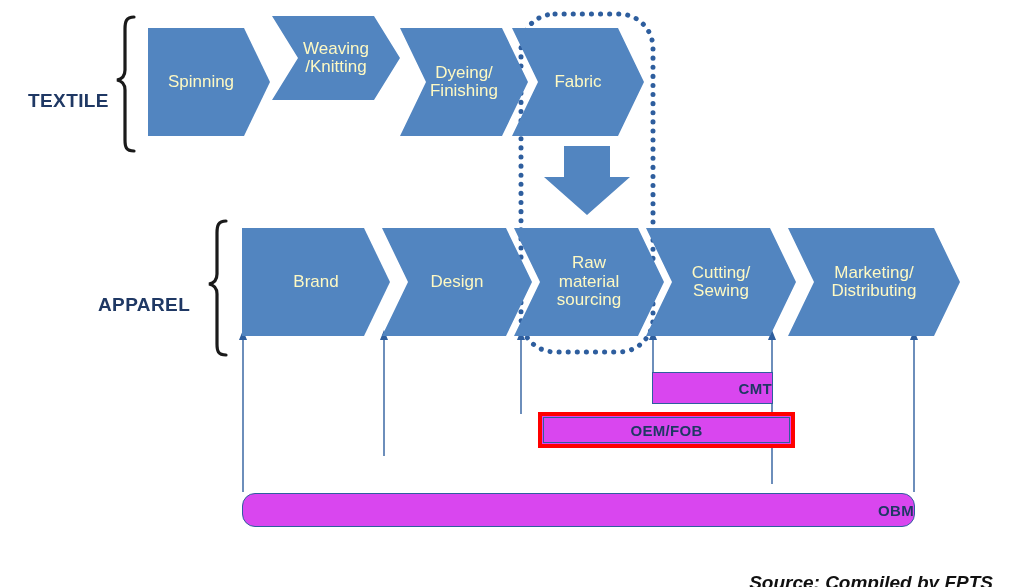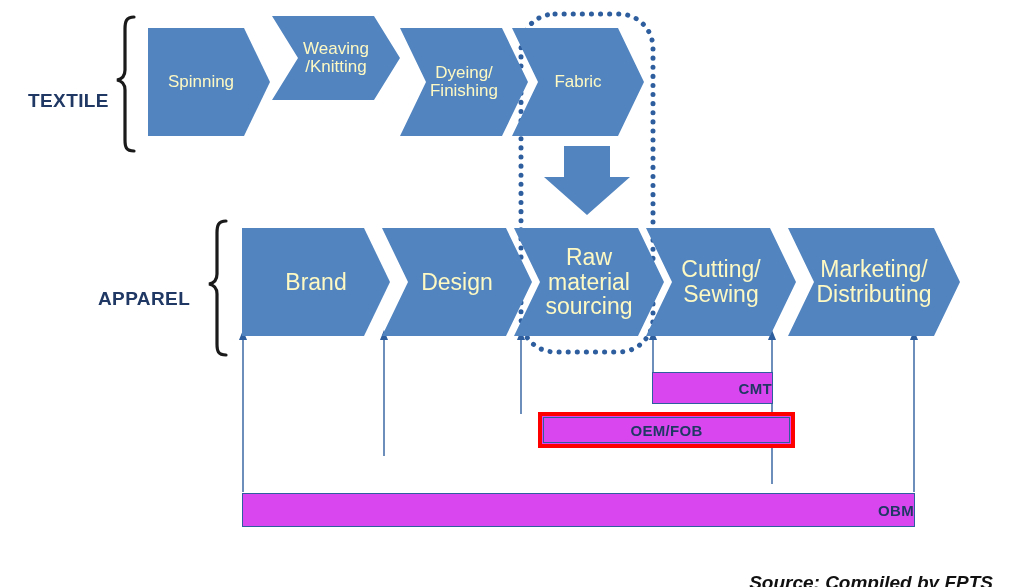--- a/index.html
+++ b/index.html
@@ -17,21 +17,21 @@
   .grouplabel{
     position:absolute;
     color:#1F3864;
     font-weight:bold;
     font-size:19px;
     letter-spacing:.4px;
     white-space:nowrap;
     margin-top:19px;
   }
   #label-textile{left:28px;top:71px;}
-  #label-apparel{left:98px;top:269px;text-align:center;}
+  #label-apparel{left:98px;top:275px;text-align:center;}
 
   
   .chev{
     position:absolute;
     background:#5285C0;
     color:#fef9c3;
     display:flex;
     align-items:center;
     justify-content:center;
     text-align:center;
@@ -41,21 +41,21 @@
   .chev span{display:block;padding:0 2px;pointer-events:none;}
   .chev.arrowed{
     -webkit-clip-path:polygon(0 0, calc(100% - 26px) 0, 100% 50%, calc(100% - 26px) 100%, 0 100%, 26px 50%);
     clip-path:polygon(0 0, calc(100% - 26px) 0, 100% 50%, calc(100% - 26px) 100%, 0 100%, 26px 50%);
   }
   .chev.first{
     -webkit-clip-path:polygon(0 0, calc(100% - 26px) 0, 100% 50%, calc(100% - 26px) 100%, 0 100%);
     clip-path:polygon(0 0, calc(100% - 26px) 0, 100% 50%, calc(100% - 26px) 100%, 0 100%);
   }
   .row-textile .chev{font-size:17px;}
-  .row-apparel .chev{font-size:23px;}
+  .row-apparel .chev{font-size:17px;}
 
   
   .modebox{
     position:absolute;
     background:#d946ef;
     border:1.6px solid #2E5E9E;
     box-sizing:border-box;
     display:flex;
     align-items:center;
     justify-content:flex-end;
@@ -176,19 +176,19 @@
     <span>CMT</span>
   </div>
 
   <div class="modebox highlight" style="left:518px;top:412px;width:257px;height:36px;margin-left:20px;">
     <div class="inner">
       <span>OEM/FOB</span>
     </div>
   </div>
 
 
-  <div class="modebox" style="left:242px;top:493px;width:673px;height:34px;">
+  <div class="modebox" style="left:242px;top:493px;width:673px;height:34px;border-radius:13px;">
     <span>OBM</span>
   </div>
 
   <div id="source-note">Source: Compiled by FPTS</div>
 
 </div>
 
 </body></html>

